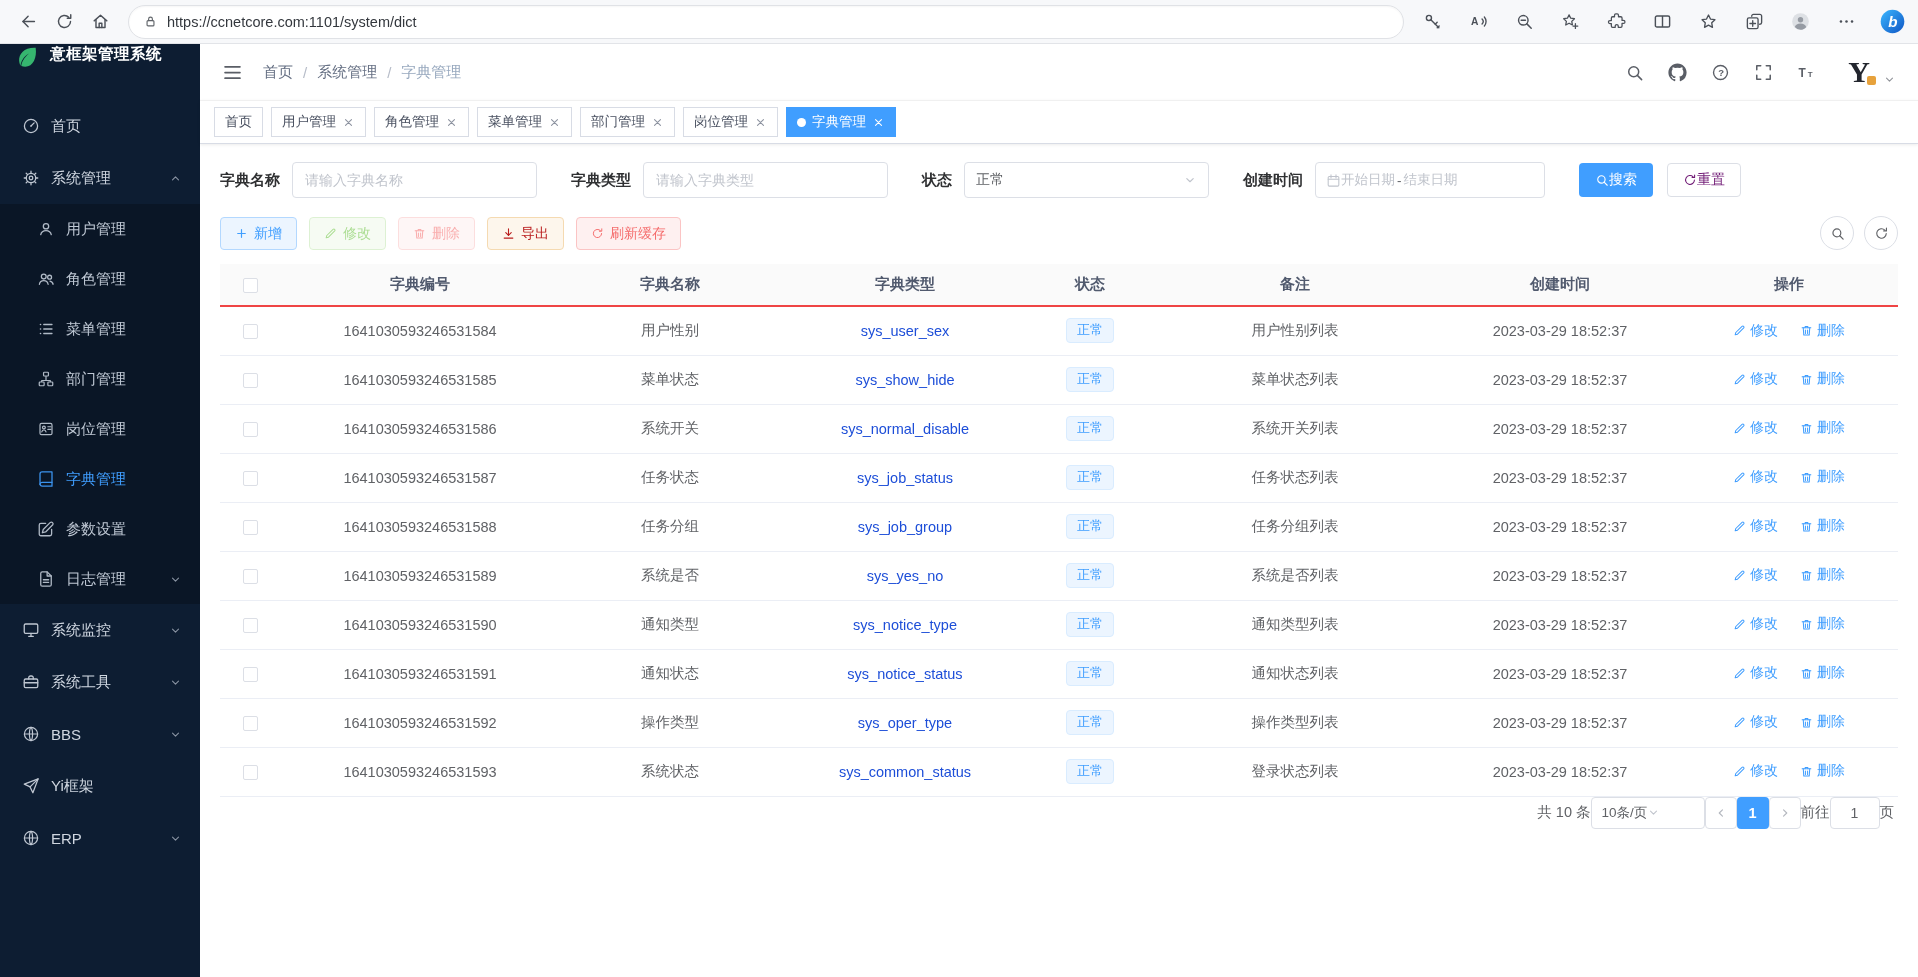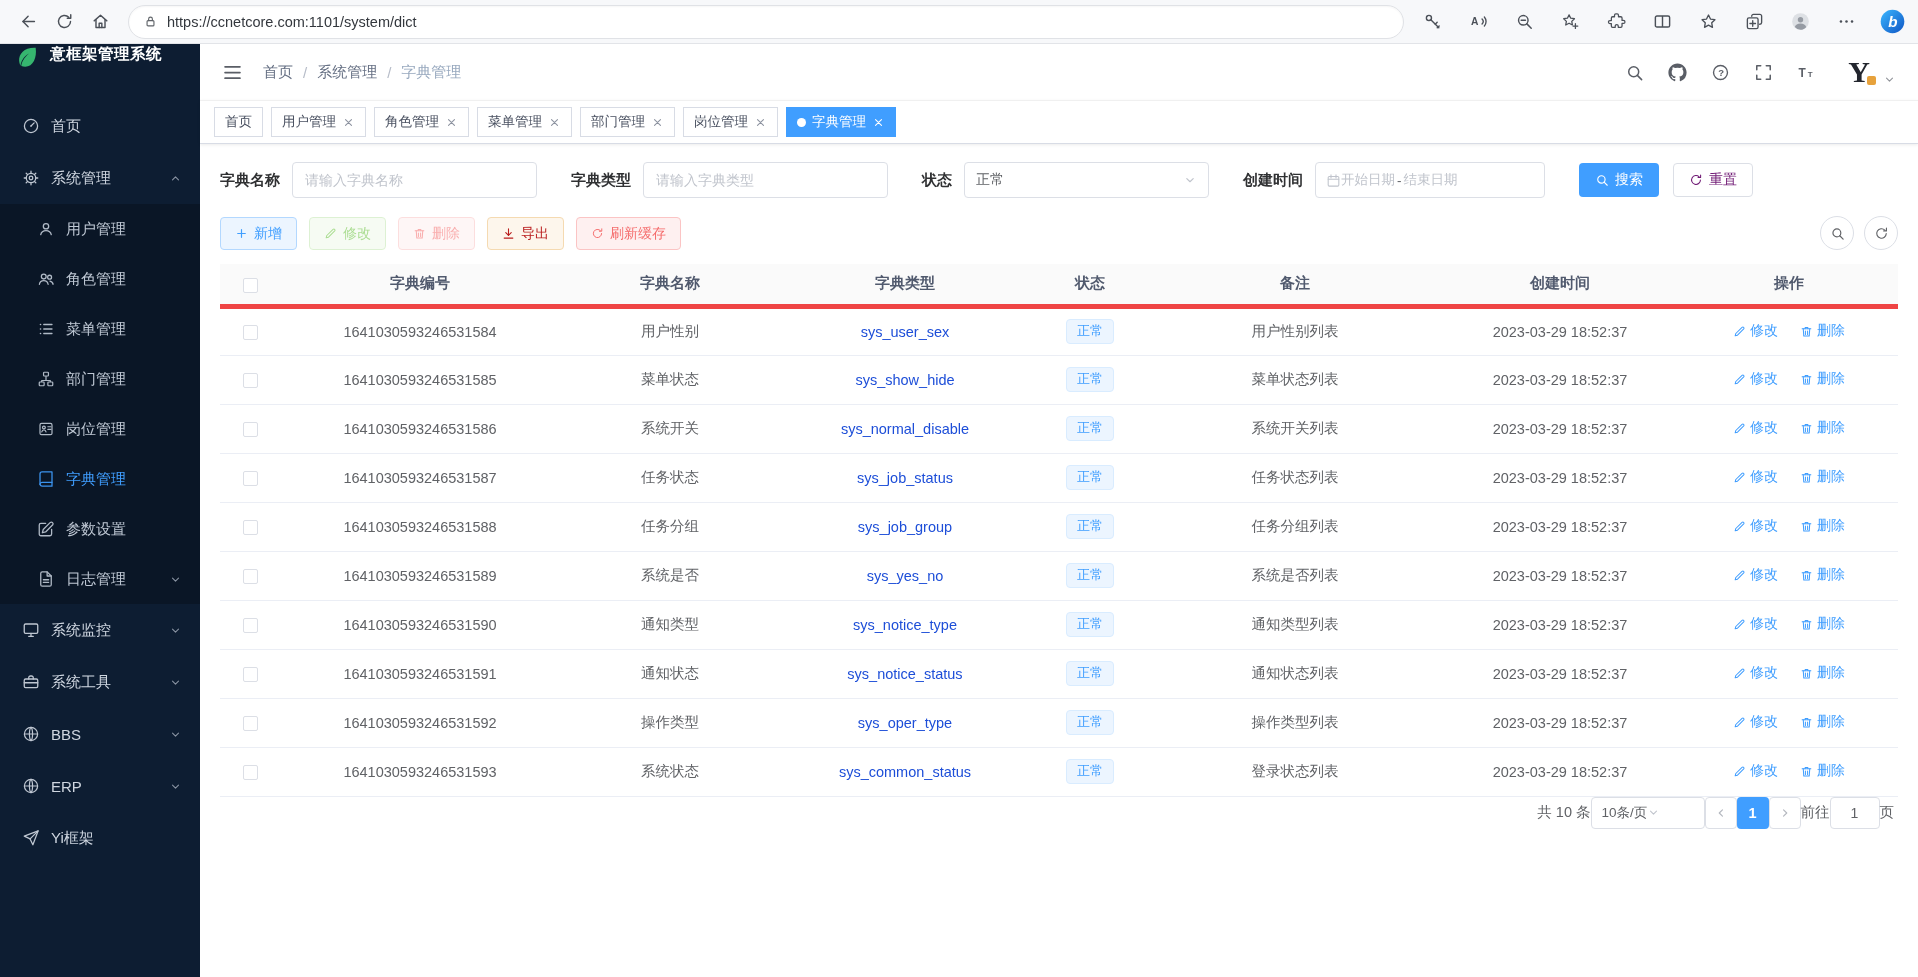--- a/index.html
+++ b/index.html
@@ -83,21 +83,21 @@
   .f-select { width:245px; height:36px; border:1px solid #dcdfe6; border-radius:4px; background:#fff;
     display:flex; align-items:center; justify-content:space-between; padding:0 11px;
     font-size:14px; color:#606266; cursor:pointer; }
   .f-select svg { width:14px; height:14px; color:#c0c4cc; }
   .f-date { width:230px; height:36px; border:1px solid #dcdfe6; border-radius:4px; background:#fff;
     display:flex; align-items:center; gap:0; padding:0 10px; font-size:13.5px; color:#c0c4cc;
     cursor:pointer; white-space:nowrap; }
   .f-date svg { width:15px; height:15px; color:#c0c4cc; flex:none; }
   .f-date .range-sep { color:#606266; padding:0 2px; }
   .btn { height:34px; padding:0 15px; border-radius:4px; font-size:14px; display:inline-flex;
-    align-items:center; gap:6px; border:1px solid transparent; cursor:pointer; white-space:nowrap;
+    align-items:center; border:1px solid transparent; cursor:pointer; white-space:nowrap;
     font-family:inherit;text-align:right; }
   .btn svg { width:14px; height:14px; }
   .btn-primary { background:#409eff; color:#fff; }
   .btn-plain { background:#fff; border-color:#dcdfe6; color:#701a75; }
   .filter-row .btn + .btn { margin-left:14px; }
 
   .toolbar { display:flex; align-items:flex-end; gap:12px; margin-bottom:14px; }
   .tbtn { height:33px; padding:0 14px; border-radius:4px; font-size:14px; display:inline-flex;
     align-items:center; gap:6px; border:1px solid; cursor:pointer; white-space:nowrap;
     font-family:inherit; }
@@ -108,21 +108,21 @@
   .tbtn.exp   { color:#b91c1c; background:#fdf6ec; border-color:#f5dab1; }
   .tbtn.cache { color:#f56c6c; background:#fef0f0; border-color:#fbc4c4; }
   .toolbar-right { margin-left:auto; display:flex; gap:10px; }
   .circle-btn { width:34px; height:34px; border-radius:50%; border:1px solid #dcdfe6; background:#fff;
     display:flex; align-items:center; justify-content:center; color:#606266; cursor:pointer; }
   .circle-btn svg { width:15px; height:15px; }
 
   
   table.dict-table { width:100%; border-collapse:collapse; table-layout:fixed; }
   .dict-table th { height:42px; background:#fafafa; font-size:15px; font-weight:700; color:#515a6e;
-    border-bottom:5px solid #ef4444; text-align:center; }
+    border-bottom:2px solid #ef4444; text-align:center; }
   .dict-table td { height:49px; font-size:14.5px; color:#606266; border-bottom:1px solid #ebeef5;
     text-align:center; white-space:nowrap; overflow:hidden; text-overflow:ellipsis; }
   .cbx { width:15px; height:15px; border:1px solid #dcdfe6; border-radius:2px; background:#fff;
     display:inline-block; vertical-align:middle; cursor:pointer; }
   .type-link { color:#1d4ed8; cursor:pointer; text-decoration:none; }
   .status-tag { display:inline-block; padding:3px 10px; font-size:13px; line-height:1.3;
     color:#409eff; background:#ecf5ff; border:1px solid #d9ecff; border-radius:4px; }
   .op-link { color:#409eff; font-size:14px; display:inline-flex; align-items:center; gap:4px;
     margin:0 9px; cursor:pointer; text-decoration:none; }
   .op-link svg { width:13px; height:13px; }
@@ -611,32 +611,32 @@
           <svg class="mi" viewBox="0 0 24 24">
             <use href="#i-globe"></use>
           </svg>
           <span class="ml">BBS</span>
           <svg class="arrow" viewBox="0 0 24 24">
             <use href="#i-chev-down"></use>
           </svg>
         </div>
         <div class="menu-item">
           <svg class="mi" viewBox="0 0 24 24">
+            <use href="#i-plane"></use>
+          </svg>
+          <span class="ml">Yi框架</span>
+        </div>
+        <div class="menu-item">
+          <svg class="mi" viewBox="0 0 24 24">
             <use href="#i-globe"></use>
           </svg>
           <span class="ml">ERP</span>
           <svg class="arrow" viewBox="0 0 24 24">
             <use href="#i-chev-down"></use>
           </svg>
-        </div>
-        <div class="menu-item">
-          <svg class="mi" viewBox="0 0 24 24">
-            <use href="#i-plane"></use>
-          </svg>
-          <span class="ml">Yi框架</span>
         </div>
       </nav>
   </aside>
 
   <div class="main">
 
     <div class="main-header">
       <svg class="hamburger" viewBox="0 0 24 24">
           <use href="#i-hamburger"></use>
         </svg>

